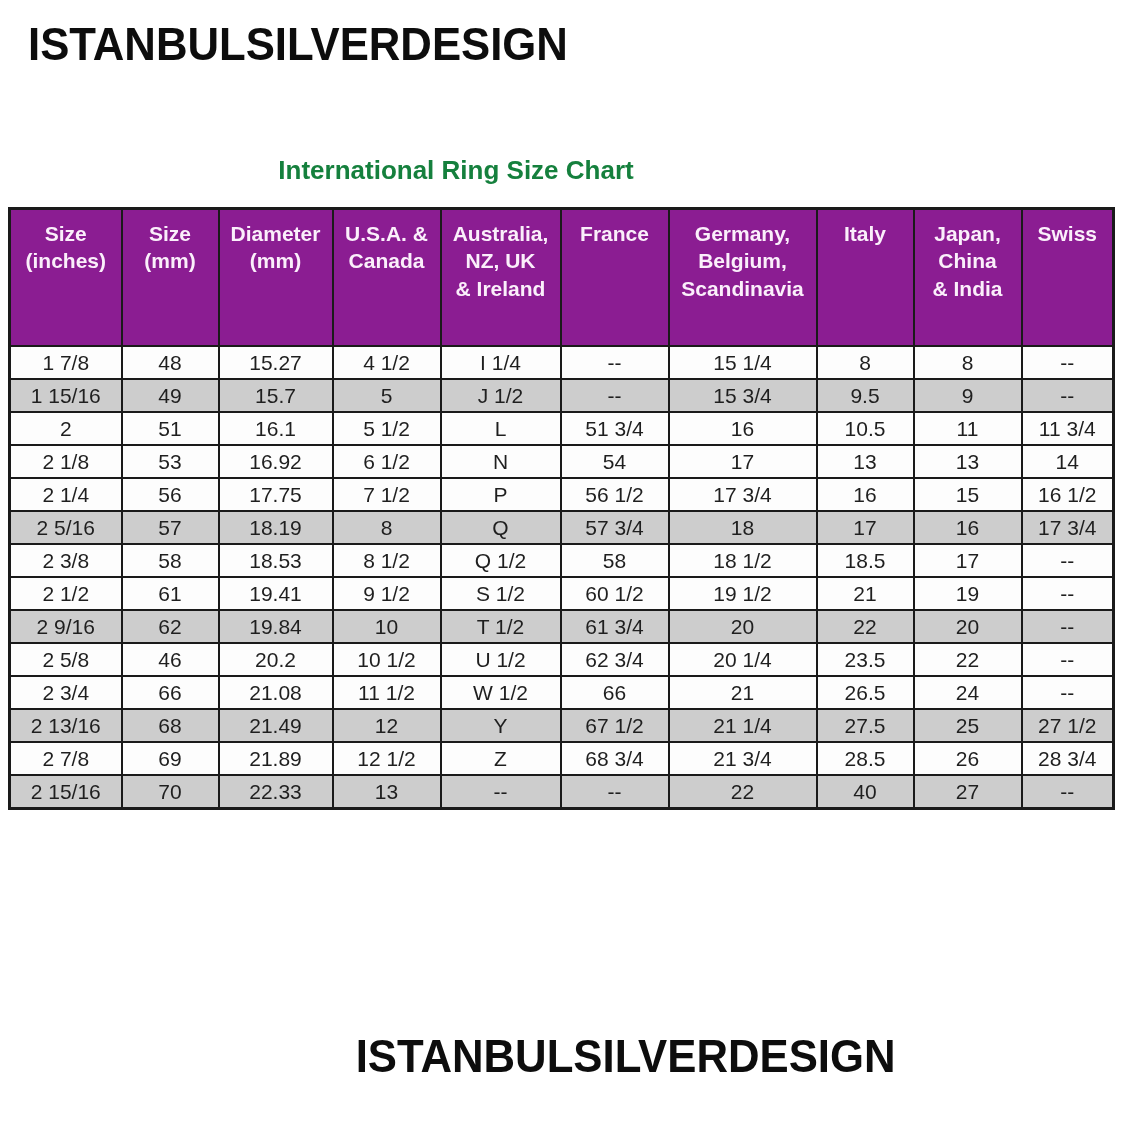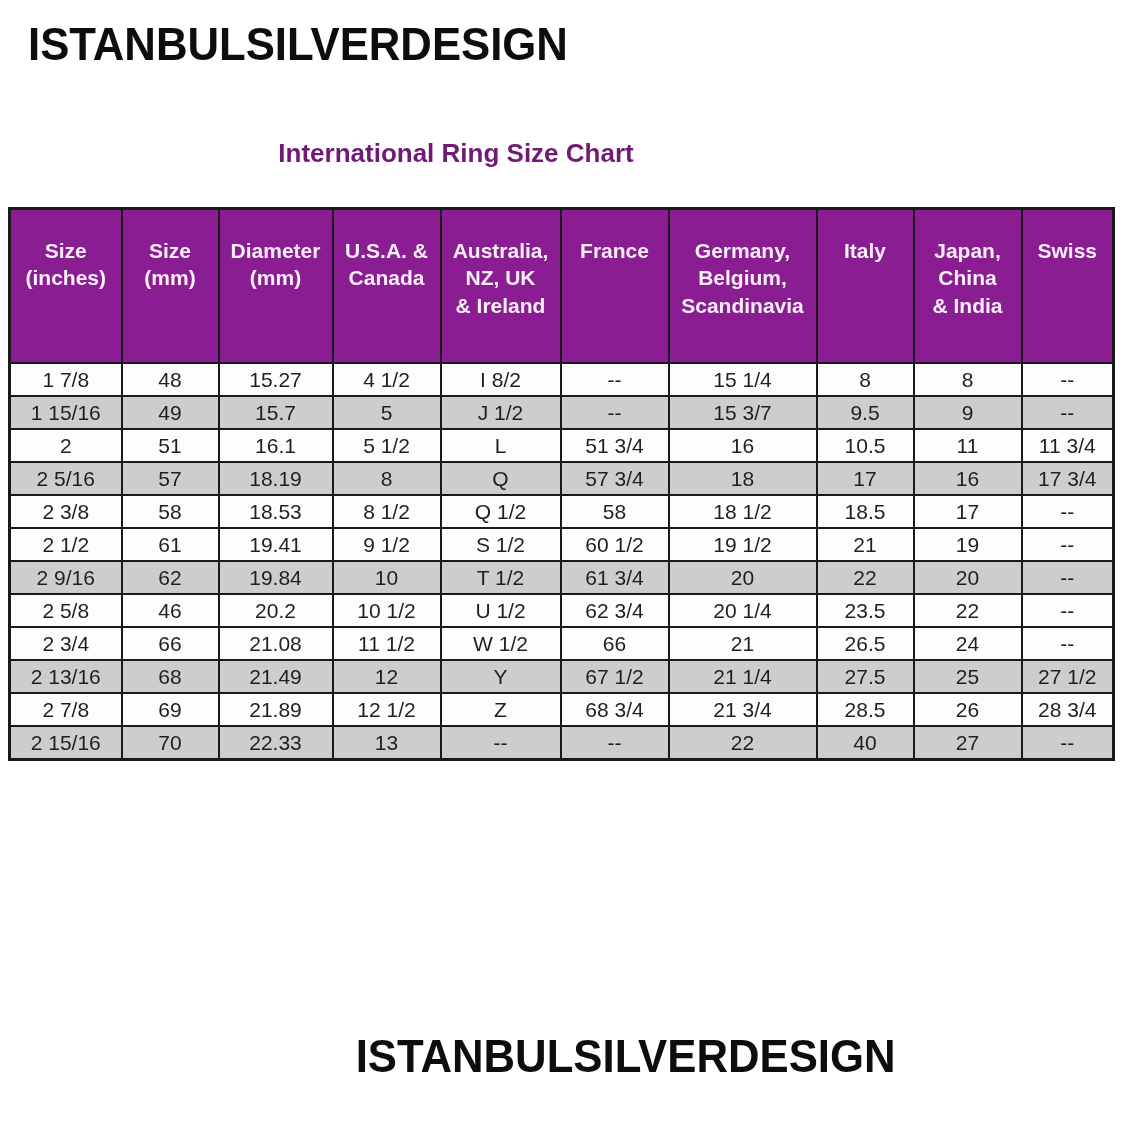--- a/index.html
+++ b/index.html
@@ -34,47 +34,47 @@
     top: 16px;
     transform-origin: left center;
   }
   .brand-bottom {
     right: 16px;
     top: 1028px;
     transform-origin: right center;
   }
   .chart-title {
     position: absolute;
-    top: 138px;
+    top: 155px;
     left: 0;
     width: 100%;
     text-align: center;
     font-size: 26px;
     font-weight: bold;
-    color: #701a75;
+    color: #15803d;
   }
   table.ring-table {
     position: absolute;
     left: 8px;
     top: 207px;
     width: 1104px;
     border-collapse: collapse;
     table-layout: fixed;
     border: 3px solid var(--border, #1a1a1a);
     font-family: "Liberation Sans", sans-serif;
   }
   table.ring-table th {
     background: var(--header-bg, #8B1D92);
     color: var(--header-text, #fbeffb);
     font-weight: bold;
     font-size: 21px;
     line-height: 1.3;
     height: 124px;
     vertical-align: top;
-    padding-top: 27px;
+    padding-top: 10px;
     text-align: center;
     white-space: pre-line;
     border: 2px solid var(--border, #1a1a1a);
   }
   table.ring-table td {
     height: 31px;
     text-align: center;
     vertical-align: middle;
     font-size: 21px;
     color: #1f1f1f;
@@ -136,51 +136,75 @@
 &amp; India</th>
           <th>Swiss</th>
         </tr>
       </thead>
     <tbody>
         <tr>
           <td>1 7/8</td>
           <td>48</td>
           <td>15.27</td>
           <td>4 1/2</td>
-          <td>I 8/2</td>
+          <td>I 1/4</td>
           <td>--</td>
           <td>15 1/4</td>
           <td>8</td>
           <td>8</td>
           <td>--</td>
         </tr>
         <tr class="alt">
           <td>1 15/16</td>
           <td>49</td>
           <td>15.7</td>
           <td>5</td>
           <td>J 1/2</td>
           <td>--</td>
-          <td>15 3/7</td>
+          <td>15 3/4</td>
           <td>9.5</td>
           <td>9</td>
           <td>--</td>
         </tr>
         <tr>
           <td>2</td>
           <td>51</td>
           <td>16.1</td>
           <td>5 1/2</td>
           <td>L</td>
           <td>51 3/4</td>
           <td>16</td>
           <td>10.5</td>
           <td>11</td>
           <td>11 3/4</td>
         </tr>
+        <tr>
+          <td>2 1/8</td>
+          <td>53</td>
+          <td>16.92</td>
+          <td>6 1/2</td>
+          <td>N</td>
+          <td>54</td>
+          <td>17</td>
+          <td>13</td>
+          <td>13</td>
+          <td>14</td>
+        </tr>
+        <tr>
+          <td>2 1/4</td>
+          <td>56</td>
+          <td>17.75</td>
+          <td>7 1/2</td>
+          <td>P</td>
+          <td>56 1/2</td>
+          <td>17 3/4</td>
+          <td>16</td>
+          <td>15</td>
+          <td>16 1/2</td>
+        </tr>
         <tr class="alt">
           <td>2 5/16</td>
           <td>57</td>
           <td>18.19</td>
           <td>8</td>
           <td>Q</td>
           <td>57 3/4</td>
           <td>18</td>
           <td>17</td>
           <td>16</td>

